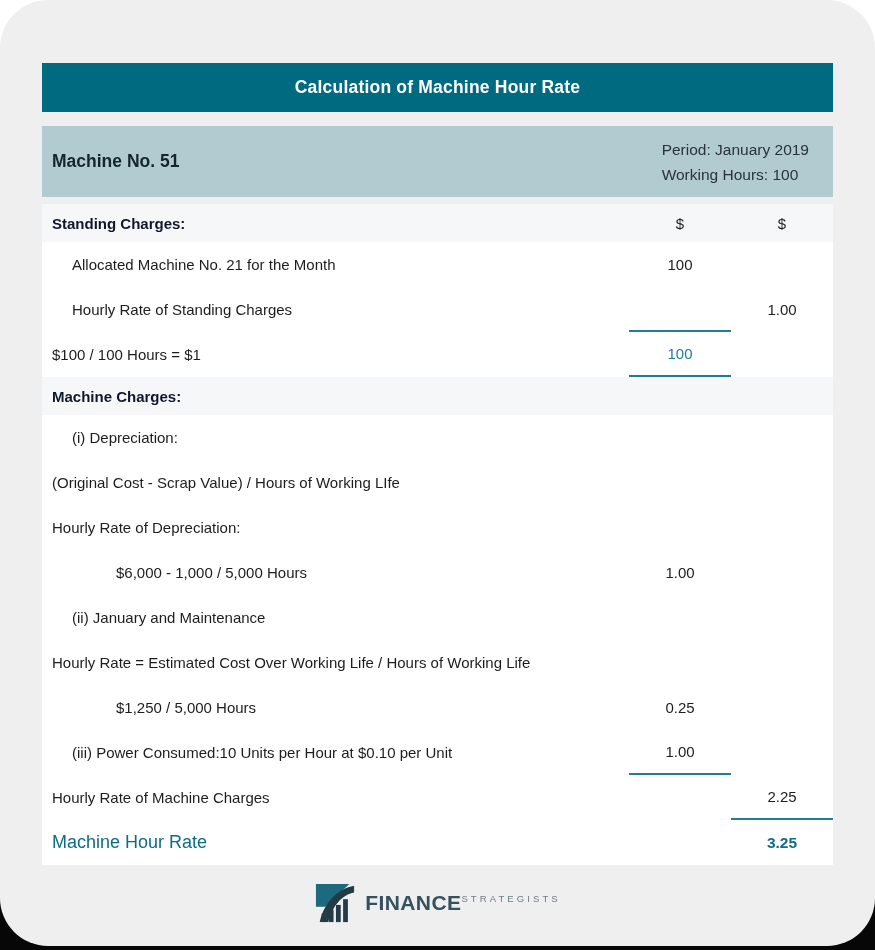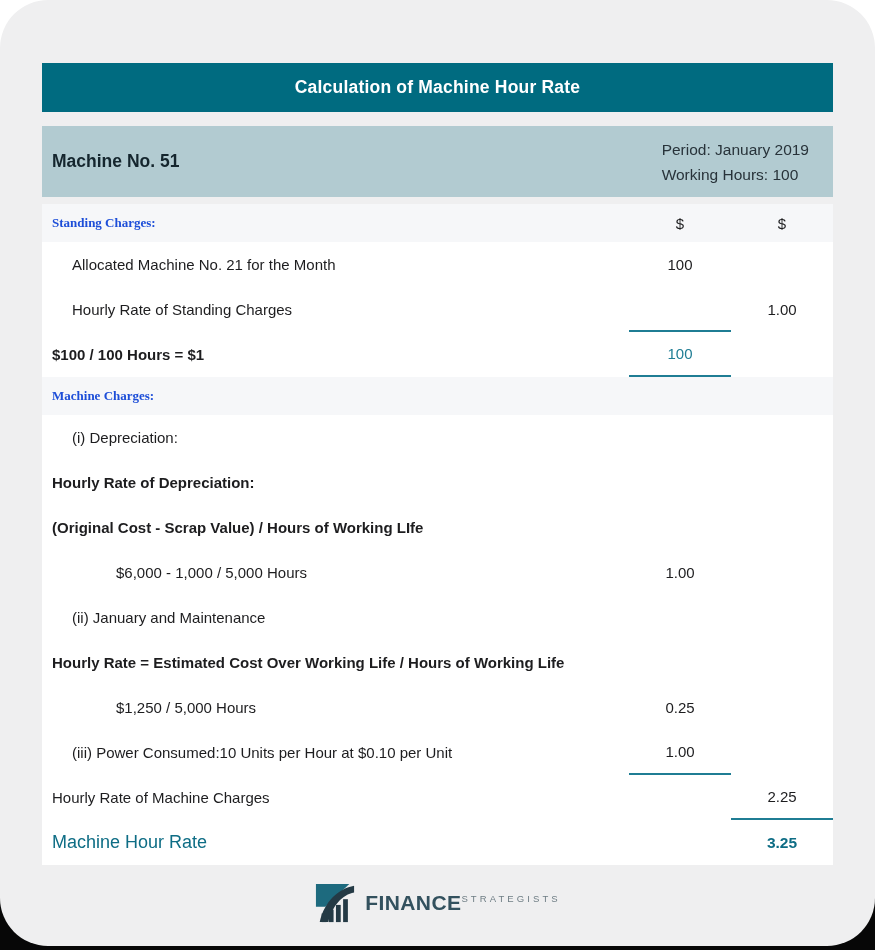--- a/index.html
+++ b/index.html
@@ -19,23 +19,23 @@
   .title-bar .t{color:#ffffff;font-weight:bold;font-size:17.5px;letter-spacing:.2px;}
   .machine-bar{position:absolute;left:42px;top:126px;width:791px;height:71px;background:var(--band);
     display:flex;align-items:center;justify-content:space-between;padding:0 24px 0 10px;}
   .machine-label{font-weight:bold;font-size:17.5px;color:#15262e;}
   .period-block{font-size:15.5px;color:#28333a;line-height:25px;text-align:left;}
   .table{position:absolute;left:42px;top:204px;width:791px;}
   .row{display:flex;align-items:stretch;background:#ffffff;}
   .row.section{height:38px;background:var(--sectionbg);}
   .row.data{height:45px;}
   .label{flex:1;display:flex;align-items:center;font-size:15px;color:#1d1d1f;padding-left:10px;}
-  .section .label{font-weight:bold;font-size:13px;color:#1d4ed8;font-family:Liberation Serif, serif;}
+  .section .label{font-weight:bold;font-size:15px;color:#0f172a;}
   .i1{padding-left:30px;}
-  .i2{font-weight:bold;}
+  .i2{}
   .i3{padding-left:74px;}
   .c1,.c2{width:102px;display:flex;align-items:center;justify-content:center;
     font-size:15px;color:#1d1d1f;}
   .u{border-bottom:2px solid var(--accent);}
   .tealv{color:var(--accent);}
   .row.total .label{color:var(--tealtext);font-weight:normal;font-size:18px;}
   .row.total .c2{color:var(--tealtext);font-weight:bold;font-size:15.5px;}
   .footer{position:absolute;left:0;top:882px;width:875px;display:flex;align-items:center;justify-content:center;gap:9px;}
   .brand{display:flex;flex-direction:row;line-height:1.05;}
   .brand-top{font-size:21px;font-weight:bold;color:#33515e;letter-spacing:.4px;}
@@ -85,26 +85,26 @@
           <div class="label">Machine Charges:</div>
           <div class="c1"></div>
           <div class="c2"></div>
         </div>
         <div class="row data">
           <div class="label i1">(i) Depreciation:</div>
           <div class="c1"></div>
           <div class="c2"></div>
         </div>
         <div class="row data">
-          <div class="label i2">Hourly Rate of Depreciation:</div>
+          <div class="label i2">(Original Cost - Scrap Value) / Hours of Working LIfe</div>
           <div class="c1"></div>
           <div class="c2"></div>
         </div>
         <div class="row data">
-          <div class="label i2">(Original Cost - Scrap Value) / Hours of Working LIfe</div>
+          <div class="label i2">Hourly Rate of Depreciation:</div>
           <div class="c1"></div>
           <div class="c2"></div>
         </div>
         <div class="row data">
           <div class="label i3">$6,000 - 1,000 / 5,000 Hours</div>
           <div class="c1">1.00</div>
           <div class="c2"></div>
         </div>
         <div class="row data">
           <div class="label i1">(ii) January and Maintenance</div>

